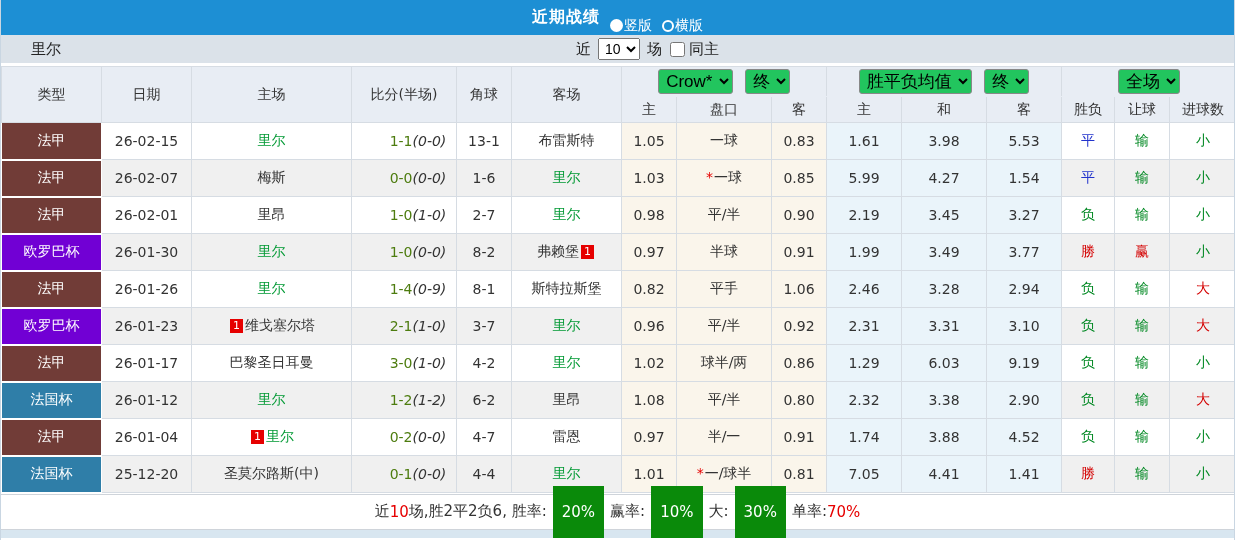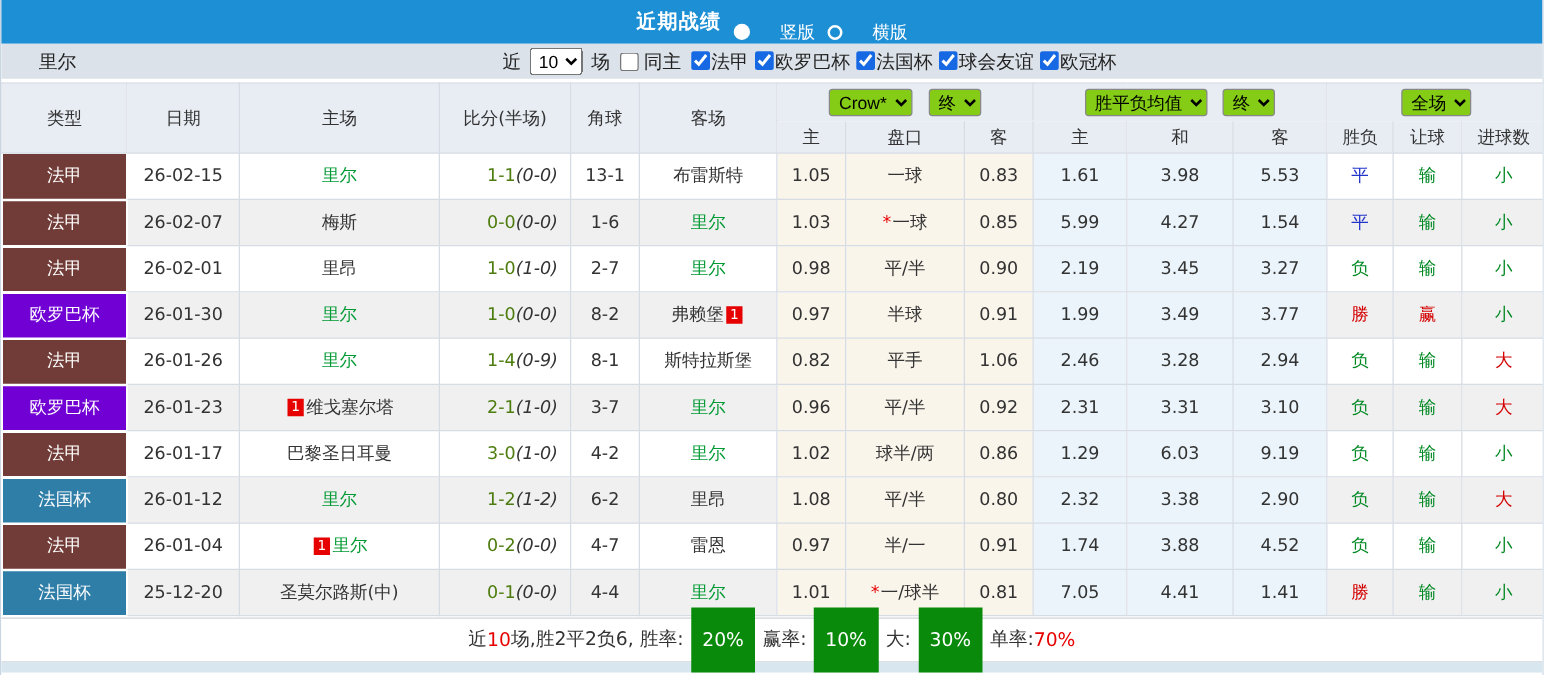--- a/index.html
+++ b/index.html
@@ -3,41 +3,41 @@
 <meta charset="utf-8">
 <style>
   * { margin:0; padding:0; box-sizing:border-box; }
   html,body { background:#fff; }
   body { font-family:"DejaVu Sans","Liberation Sans",sans-serif; width:1235px; }
   .page { width:1235px; height:540px; border-left:1px solid #c9d6e2; border-right:1px solid #c9d6e2; overflow:hidden; background:#fff; }
 
   
   .titlebar { height:35px; background:#1d8fd4; display:flex; align-items:center; justify-content:center; gap:10px; color:#fff;text-align:right; }
   .titlebar .ttl { font-size:16px; font-weight:bold; letter-spacing:1px; }
-  .radio-group { display:flex; align-items:center; gap:24px; cursor:pointer; font-size:14px;margin-top:16px; }
+  .radio-group { display:flex; align-items:center; gap:1px; cursor:pointer; font-size:14px;margin-top:16px; }
   .radio { display:inline-block; width:13px; height:13px; border-radius:50%; }
   .radio.sel { background:#fff; }
   .radio.unsel { background:transparent; border:2px solid #fff; width:12px; height:12px; }
 
   
   .filterbar { height:31px; background:#dbe2e9; display:flex; align-items:center; font-size:15px; color:#222; border-bottom:3px solid #fff; }
   .teamname { margin-left:30px; width:150px; }
   .filters { flex:1; display:flex; align-items:center; justify-content:center; gap:3px; margin-right:120px; }
   .filters select { font-size:14px; margin:0 4px; padding:1px 2px; }
   .filters input[type=checkbox] { width:15px; height:15px; accent-color:#1668e3; margin:0 1px 0 5px; vertical-align:-2px; }
   .filters label { font-size:15px; }
 
   
   table { border-collapse:collapse; table-layout:fixed; width:1235px; font-size:14px; color:#333; }
   th, td { border:1px solid #d6dce3; text-align:center; overflow:hidden; white-space:nowrap; }
   thead th { background:#e8edf4; font-weight:normal; color:#333; }
   th.selrow { height:30px; border-bottom-color:#e8edf4; }
   th.sub { height:26px; font-size:14px; }
   th.span2 { height:56px; }
-  th select { font-size:14px; padding:1px 3px; background:#84cc16; border:1px solid #888; border-radius:3px; margin:0 4px; }
+  th select { font-size:17px; padding:1px 3px; background:#22c55e; border:1px solid #888; border-radius:3px; margin:0 4px;text-align:center; }
   tbody td { height:37px; }
   tr.odd  td { background:#fff; }
   tr.even td { background:#f0f0f0; }
   tbody td.crowbg { background:#faf5eb !important; }
   tbody td.avgbg  { background:#eaf4fa !important; }
   td.type { color:#fff; border-color:#fff; border-bottom:2px solid #fff; }
   .self { color:#009933; }
   .score-full { color:#4d7c0f;margin-left:28px; }
   .score-half { color:#333;font-style:italic; }
   .star { color:#e60000; margin-right:1px; }
@@ -72,21 +72,20 @@
   <div class="filterbar">
     <span class="teamname">里尔</span>
     <span class="filters">
       <label>近</label>
       <select>
         <option>10</option>
       </select>
       <label>场</label>
       <input type="checkbox" style="">
       <label>同主</label>
-      <span id="league-checks"><input type="checkbox" checked="" style=""><label>法甲</label><input type="checkbox" checked="" style=""><label>欧罗巴杯</label><input type="checkbox" checked="" style=""><label>法国杯</label><input type="checkbox" checked="" style=""><label>球会友谊</label><input type="checkbox" checked="" style=""><label>欧冠杯</label></span>
     </span>
   </div>
 
   <table>
     <colgroup>
       <col style="width:100px">
         <col style="width:90px">
         <col style="width:160px">
         <col style="width:105px">
       <col style="width:55px">

